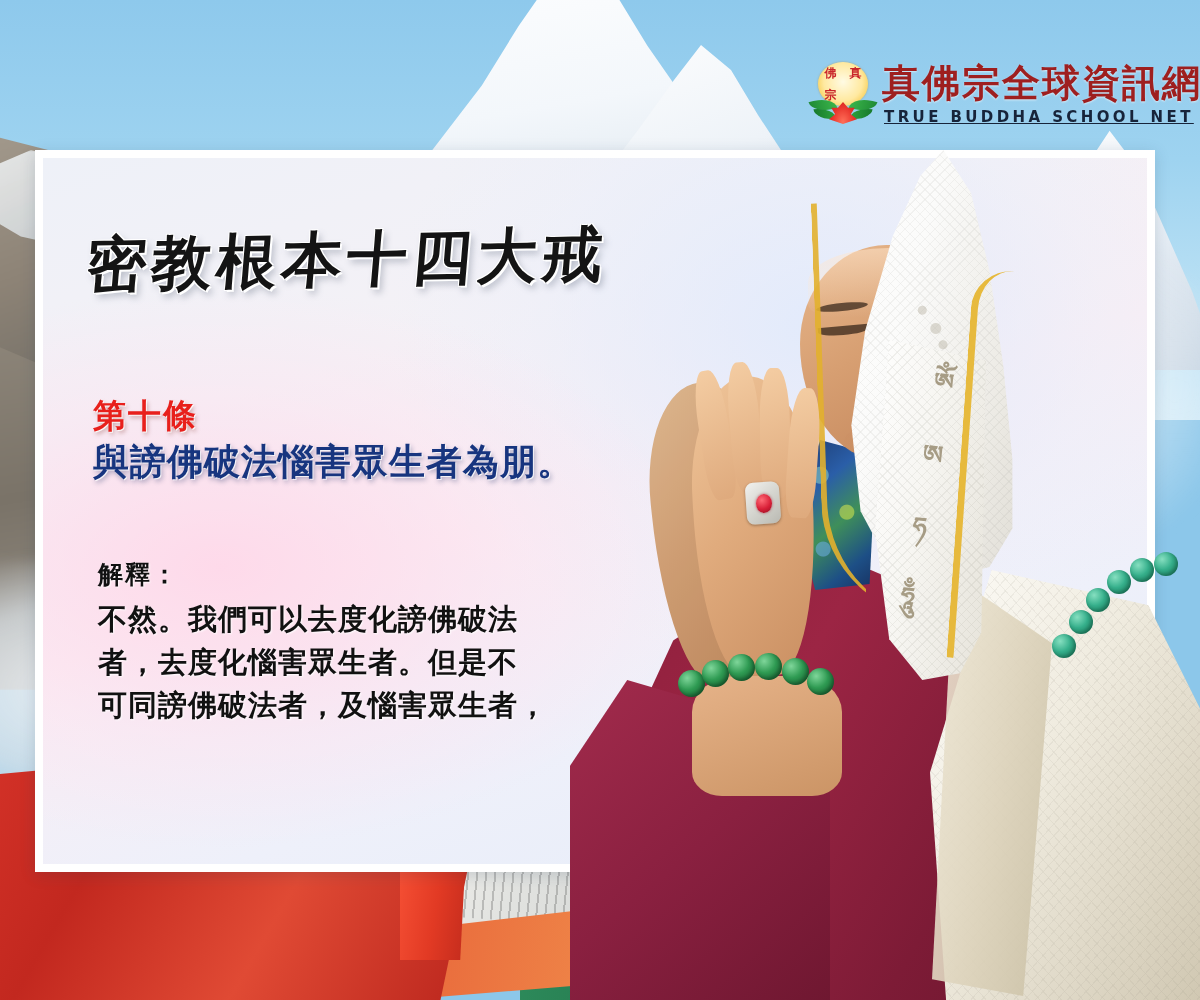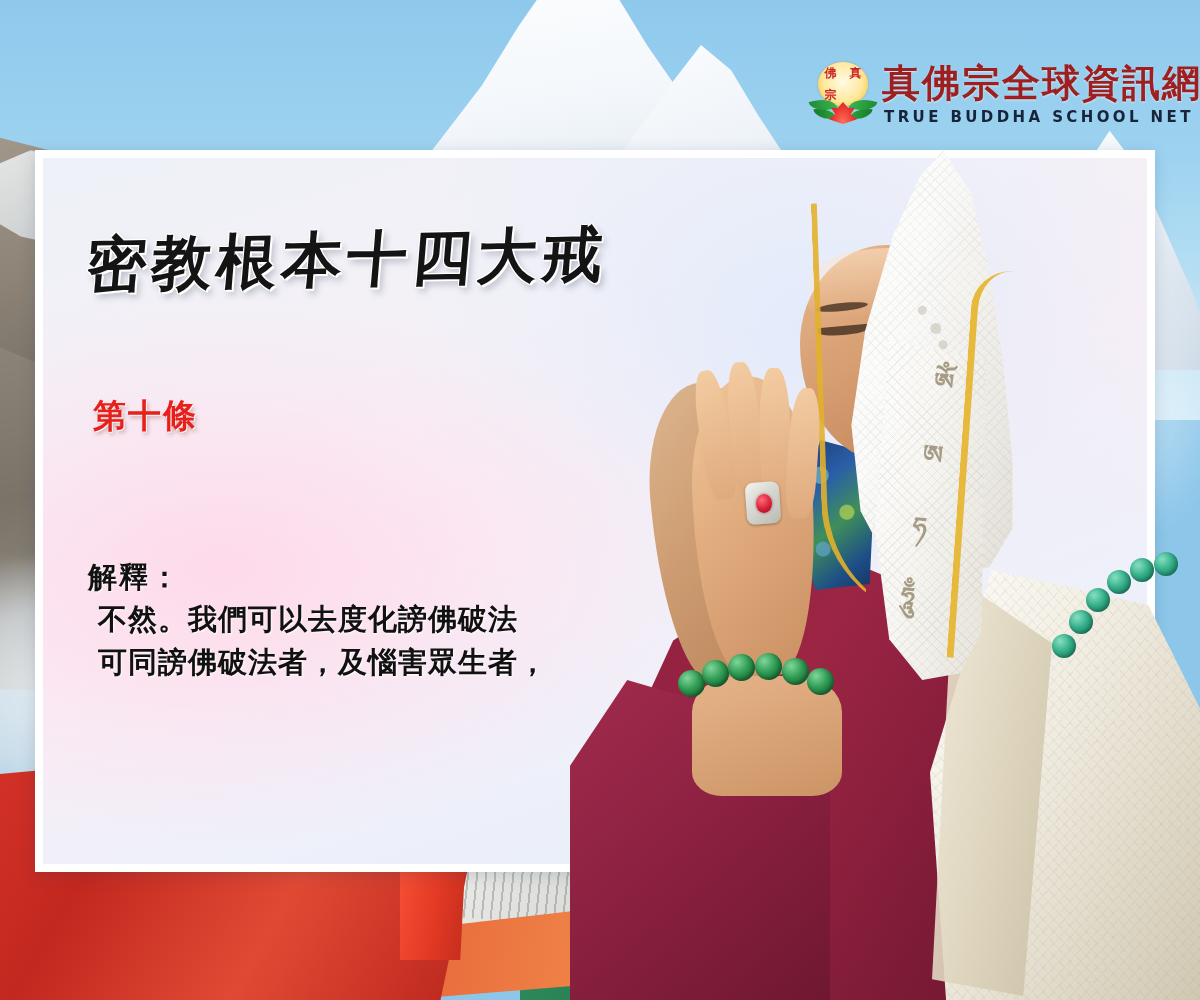--- a/index.html
+++ b/index.html
@@ -169,20 +169,21 @@
     color:#9e1f1f;font-size:38px;font-weight:700;letter-spacing:2px;
     font-family:"DejaVu Serif","Liberation Serif",serif;
     text-shadow:0 1px 2px rgba(255,255,255,.6);
     white-space:nowrap;
   }
   .logo-en{
     position:absolute;left:72px;top:46px;
     color:#17243a;font-size:15px;font-weight:700;letter-spacing:3.4px;
     font-family:"DejaVu Sans","Liberation Sans",sans-serif;
     white-space:nowrap;
+    text-decoration:underline;
   }
 
   
   .guru{position:absolute;left:600px;top:140px;width:600px;height:860px;}
   .hat{
     position:absolute;left:210px;top:10px;width:230px;height:430px;
     background:linear-gradient(105deg,#ffffff 0%,#fbfbfa 40%,#eceae4 75%,#dcd9d1 100%);
     clip-path:polygon(58% 0%,70% 10%,78% 28%,84% 50%,88% 72%,88% 88%,78% 97%,56% 100%,34% 96%,22% 84%,18% 64%,24% 42%,36% 20%,48% 6%);
     box-shadow:0 4px 16px rgba(60,70,90,.18);
   }
@@ -394,23 +395,23 @@
     text-shadow:1px 1px 0 rgba(255,255,255,.85),2px 3px 4px rgba(120,40,30,.35);
   }
   .clause-text{
     position:absolute;left:50px;top:280px;
     font-family:"DejaVu Sans","Liberation Sans",sans-serif;
     font-size:36px;font-weight:700;color:#17357f;letter-spacing:1px;
     white-space:nowrap;
     text-shadow:1px 1px 0 rgba(255,255,255,.8),2px 3px 5px rgba(30,45,100,.38);
   }
   .explain-label{
-    position:absolute;left:45px;top:400px;
+    position:absolute;left:55px;top:400px;
     font-family:Liberation Serif, serif;
-    font-size:29px;font-weight:700;color:#111111;letter-spacing:2px;
+    font-size:25px;font-weight:700;color:#111111;letter-spacing:2px;
     text-shadow:1px 1px 2px rgba(255,255,255,.9);
   }
   .explain-body{
     position:absolute;left:55px;top:440px;width:525px;
     font-family:"DejaVu Serif","Liberation Serif",serif;
     font-size:29px;font-weight:700;color:#111111;line-height:43px;
     letter-spacing:1px;
     text-shadow:1px 1px 2px rgba(255,255,255,.9);
   }
   .explain-body p{margin:0;white-space:nowrap;}
@@ -450,24 +451,26 @@
       <div class="f f-red-edge"></div>
     </div>
   </div>
 
   <div class="card">
     <div class="card-inner">
 
       <div class="title">密教根本十四大戒</div>
 
       <div class="clause-no">第十條</div>
+      <div class="clause-text">與謗佛破法惱害眾生者為朋。</div>
 
       <div class="explain-label">解釋：</div>
       <div class="explain-body">
         <p>不然。我們可以去度化謗佛破法</p>
+        <p>者，去度化惱害眾生者。但是不</p>
         <p>可同謗佛破法者，及惱害眾生者，</p>
       </div>
 
     </div>
   </div>
 
   <div class="guru">
     <div class="robe"></div>
     <div class="shawl"></div>
     <div class="shawl-weave"></div>

